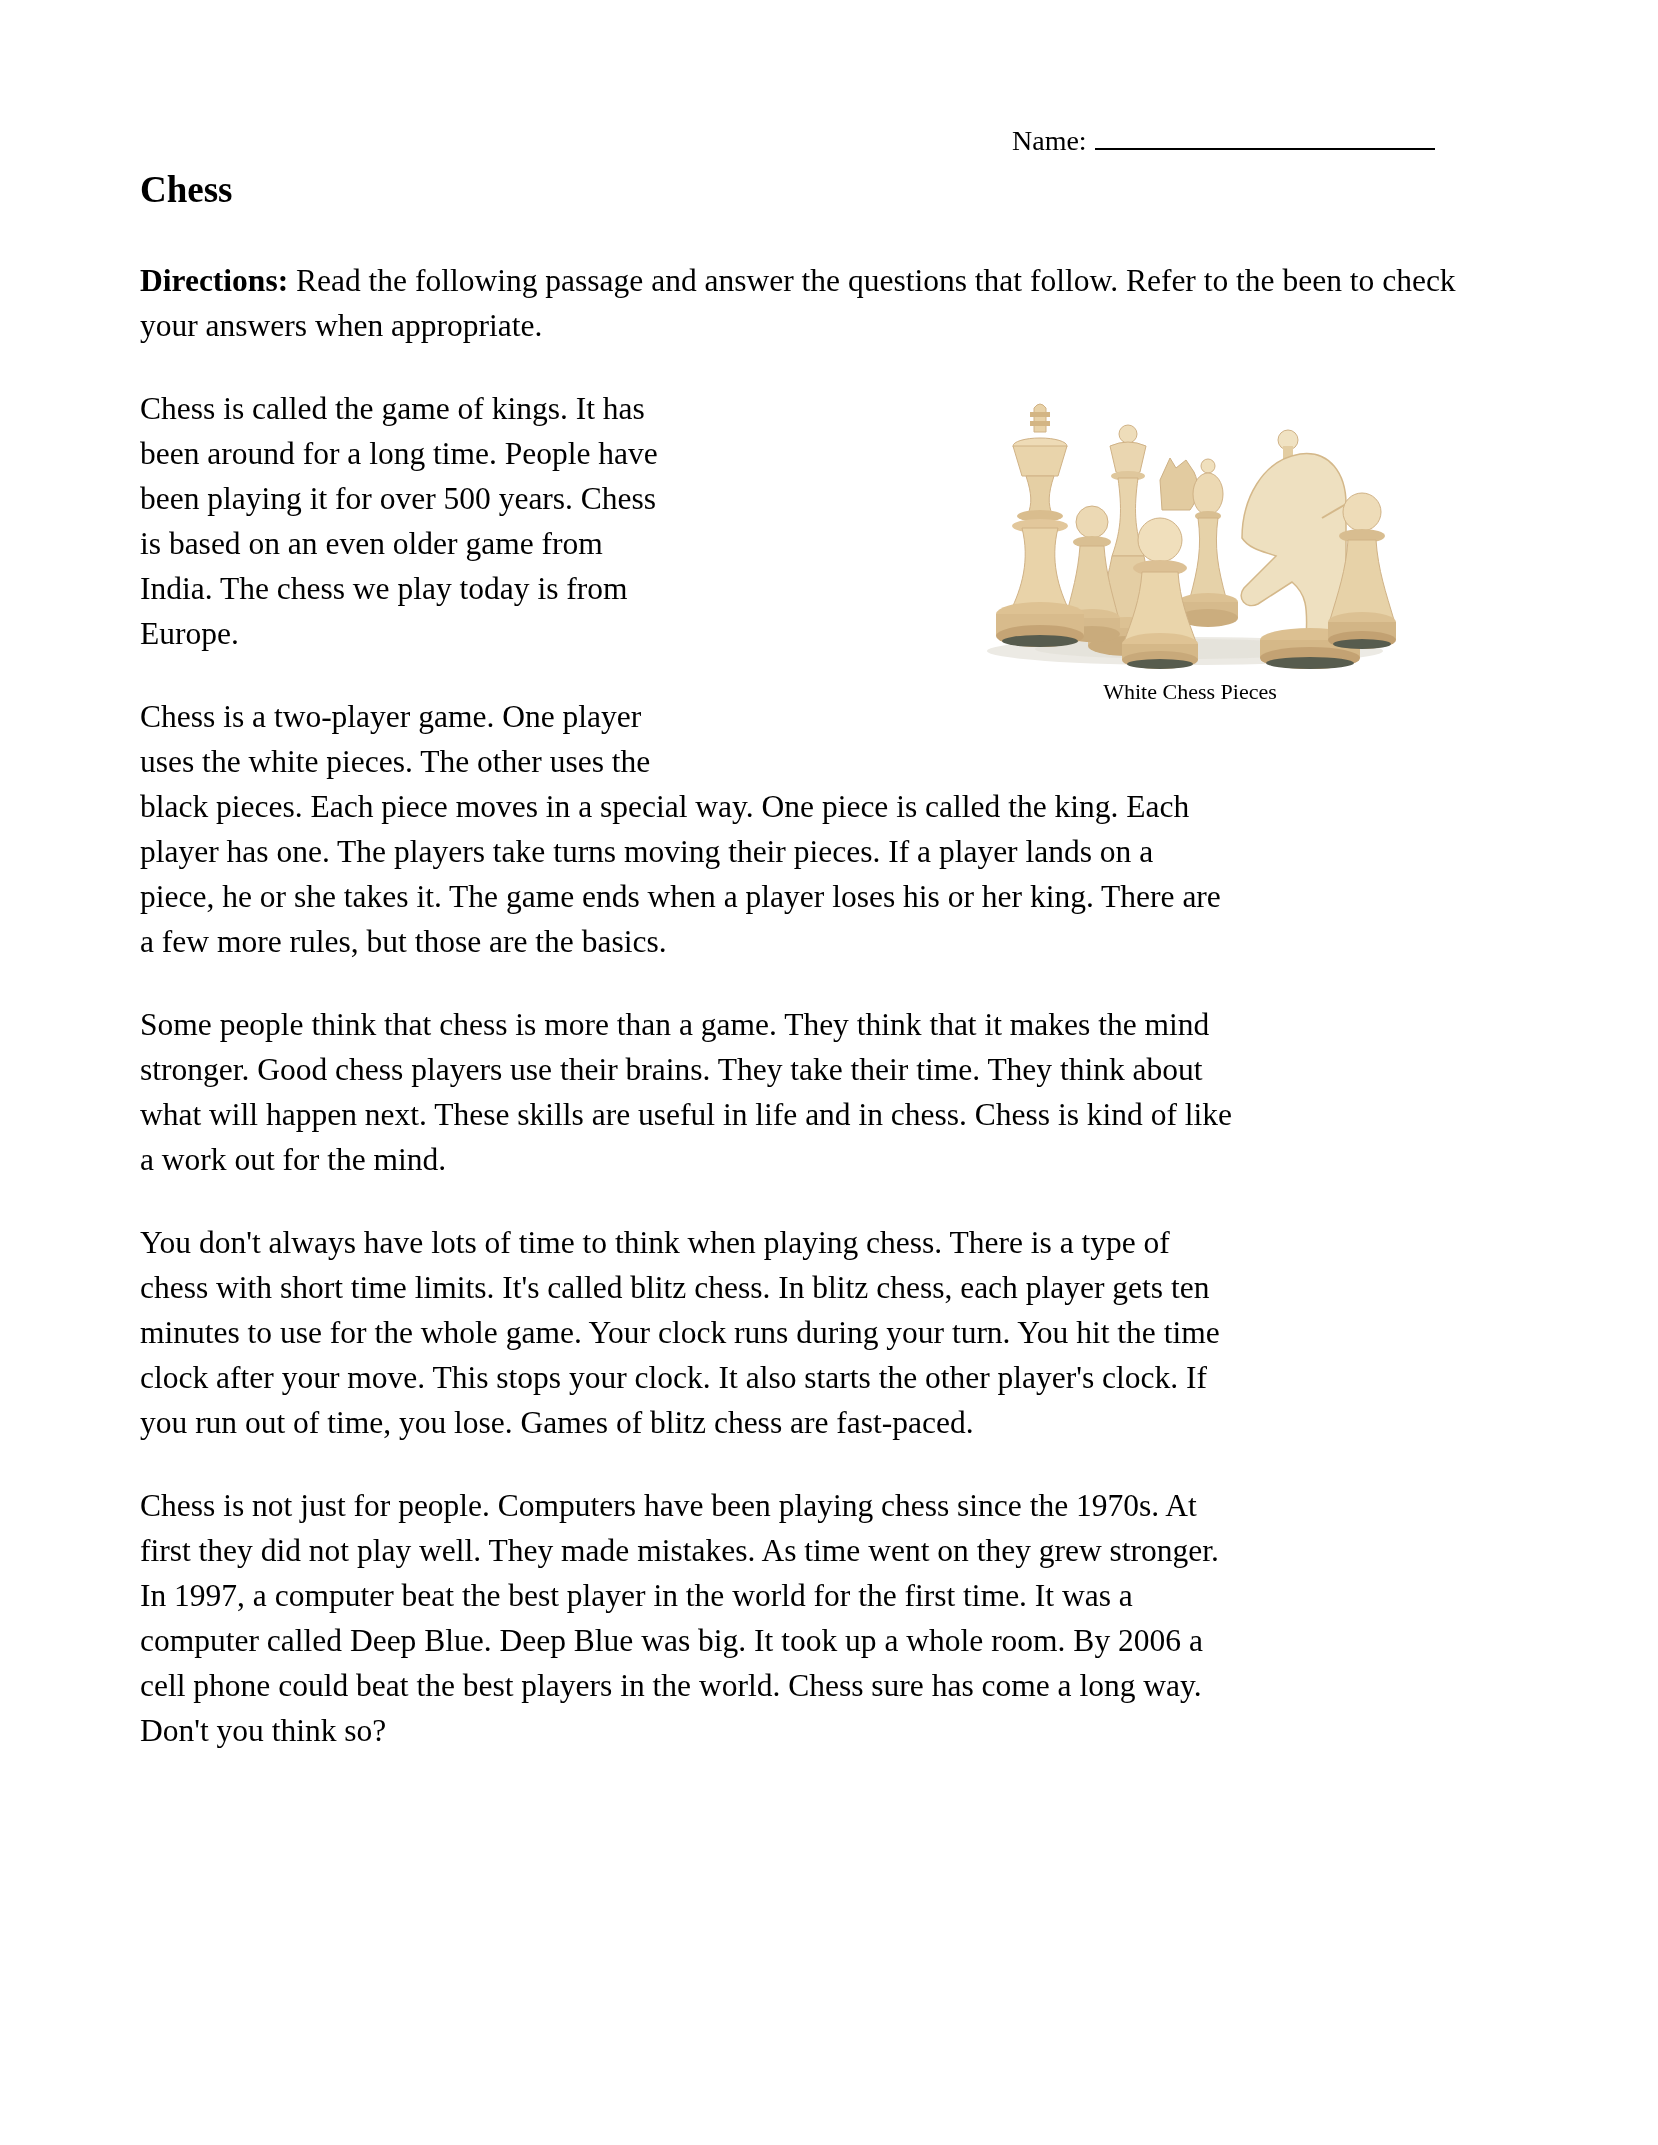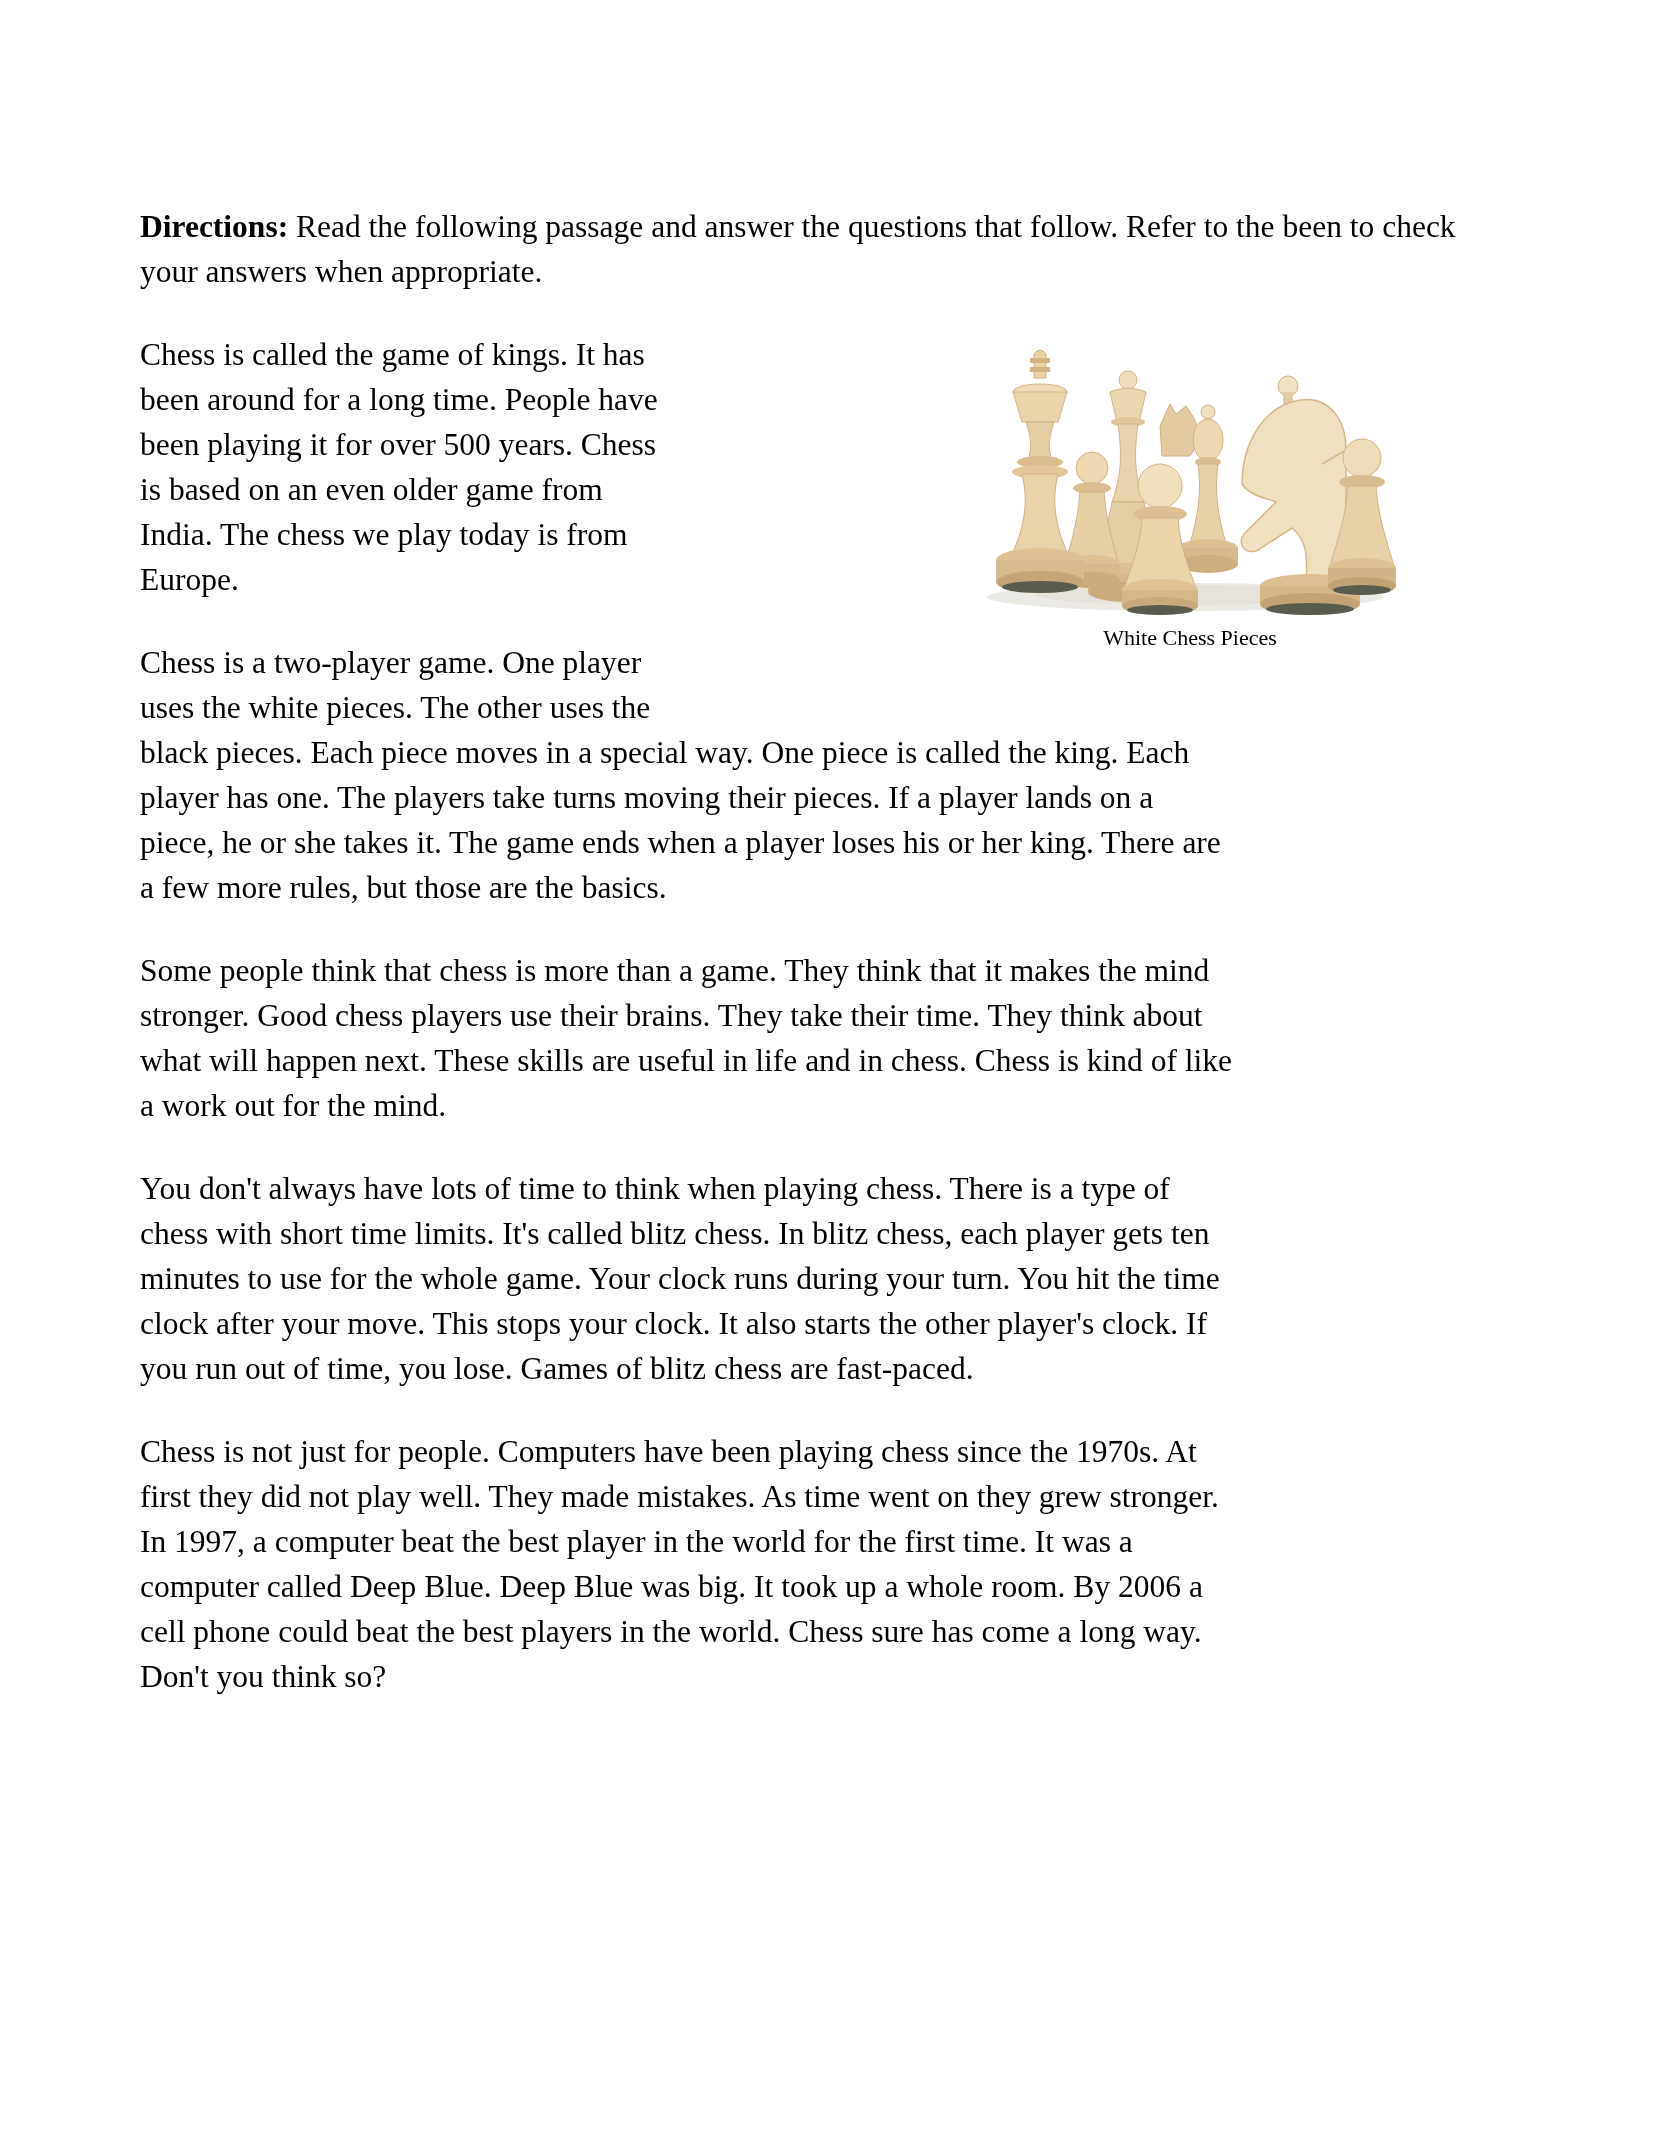--- a/index.html
+++ b/index.html
@@ -76,22 +76,24 @@
     font-size: 22px;
     line-height: 24px;
     margin-top: 2px;
   }
 </style>
 </head>
 <body>
 
 <div class="page">
 
+  <div class="name-row"><span>Name:</span><span class="name-line"></span></div>
 
   <div class="title-block">
+    <div class="title subtitle">Chess</div>
   </div>
 
   <p class="directions"><b>Directions:</b> <span>Read the following passage and answer the questions that follow. Refer to
 the been to check your answers when appropriate.</span></p>
 
   <div class="passage">
 
     <figure class="chess-figure" style="margin-top:2px;">
       <svg width="440" height="290" viewBox="0 0 440 290" xmlns="http://www.w3.org/2000/svg">
 

